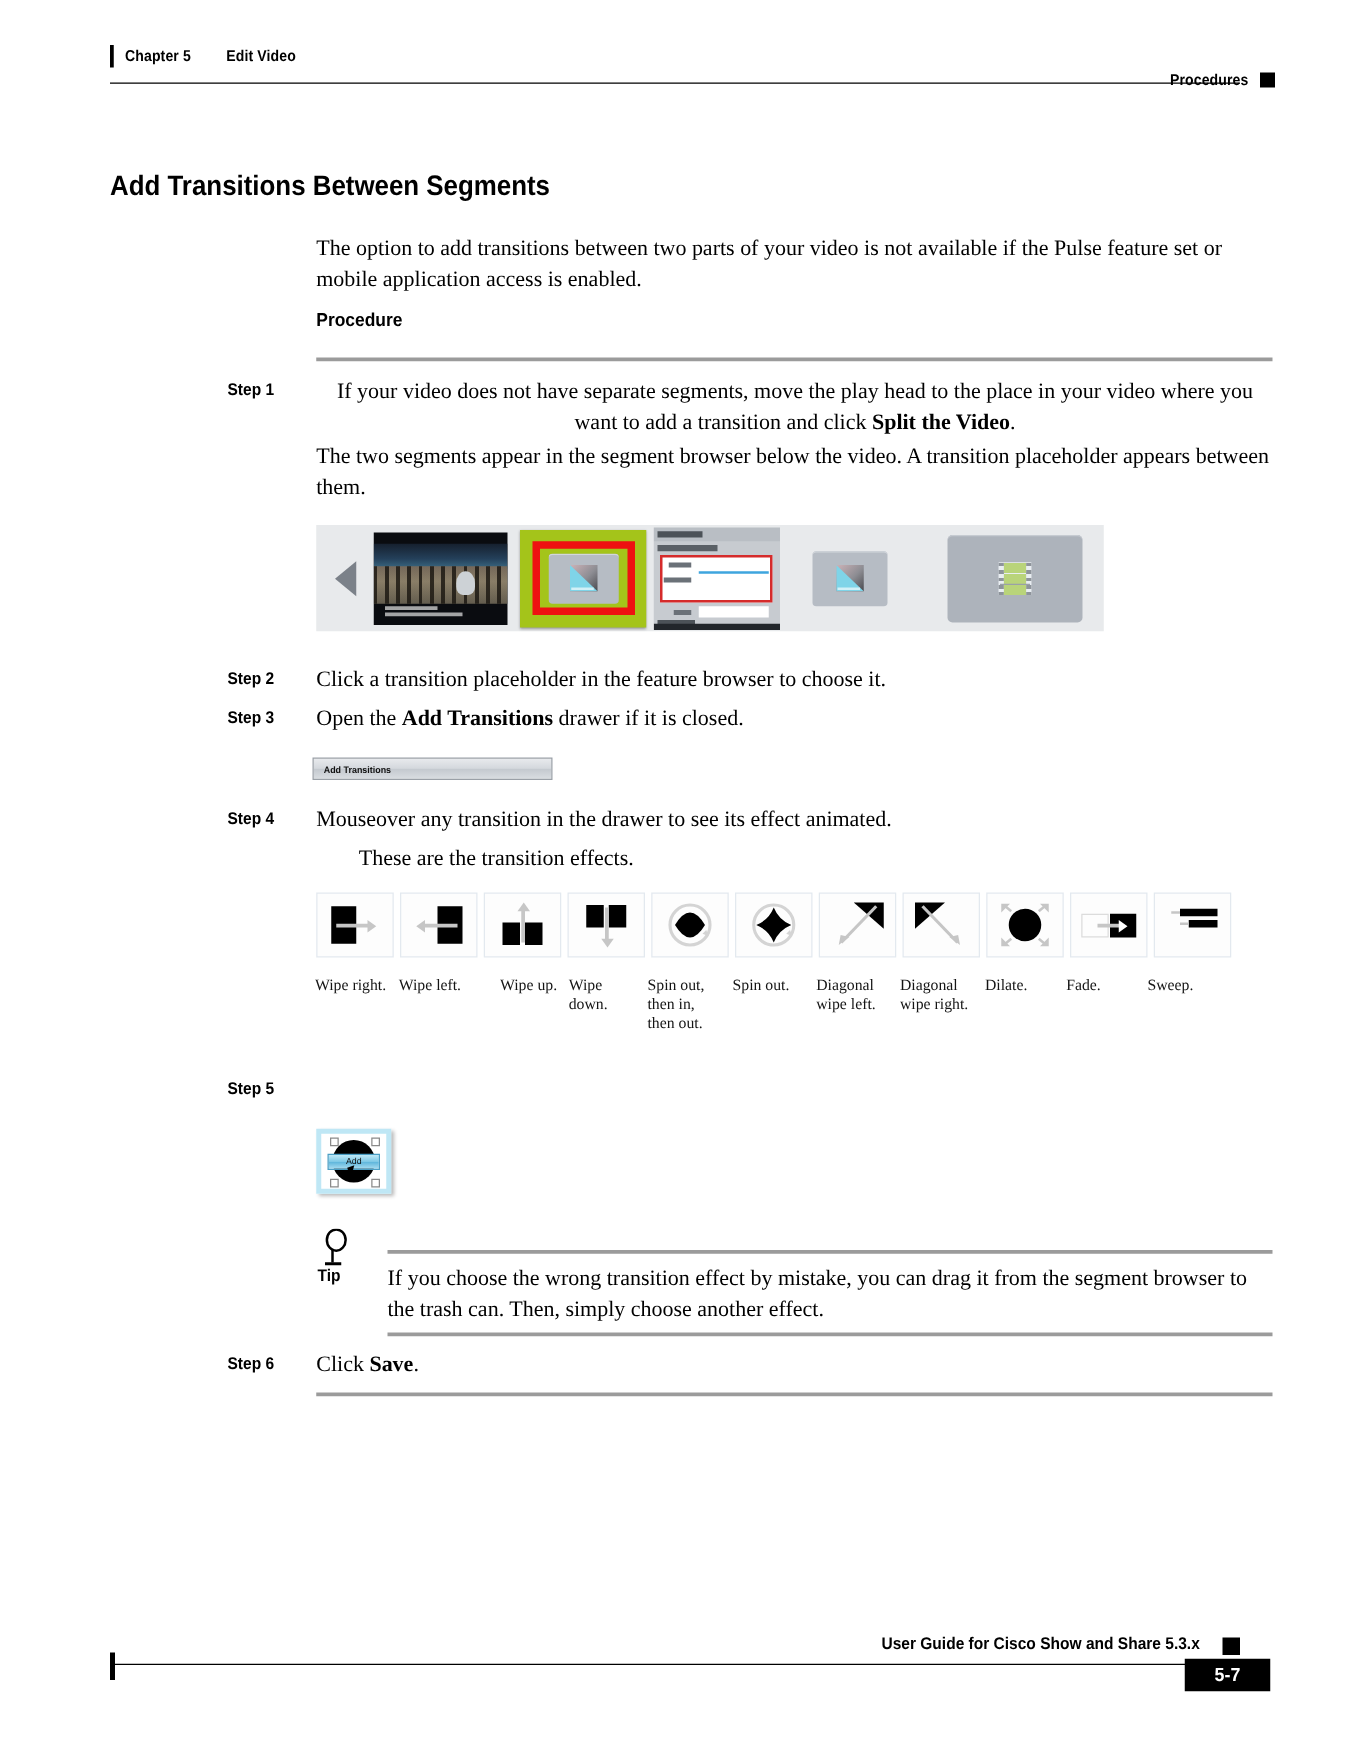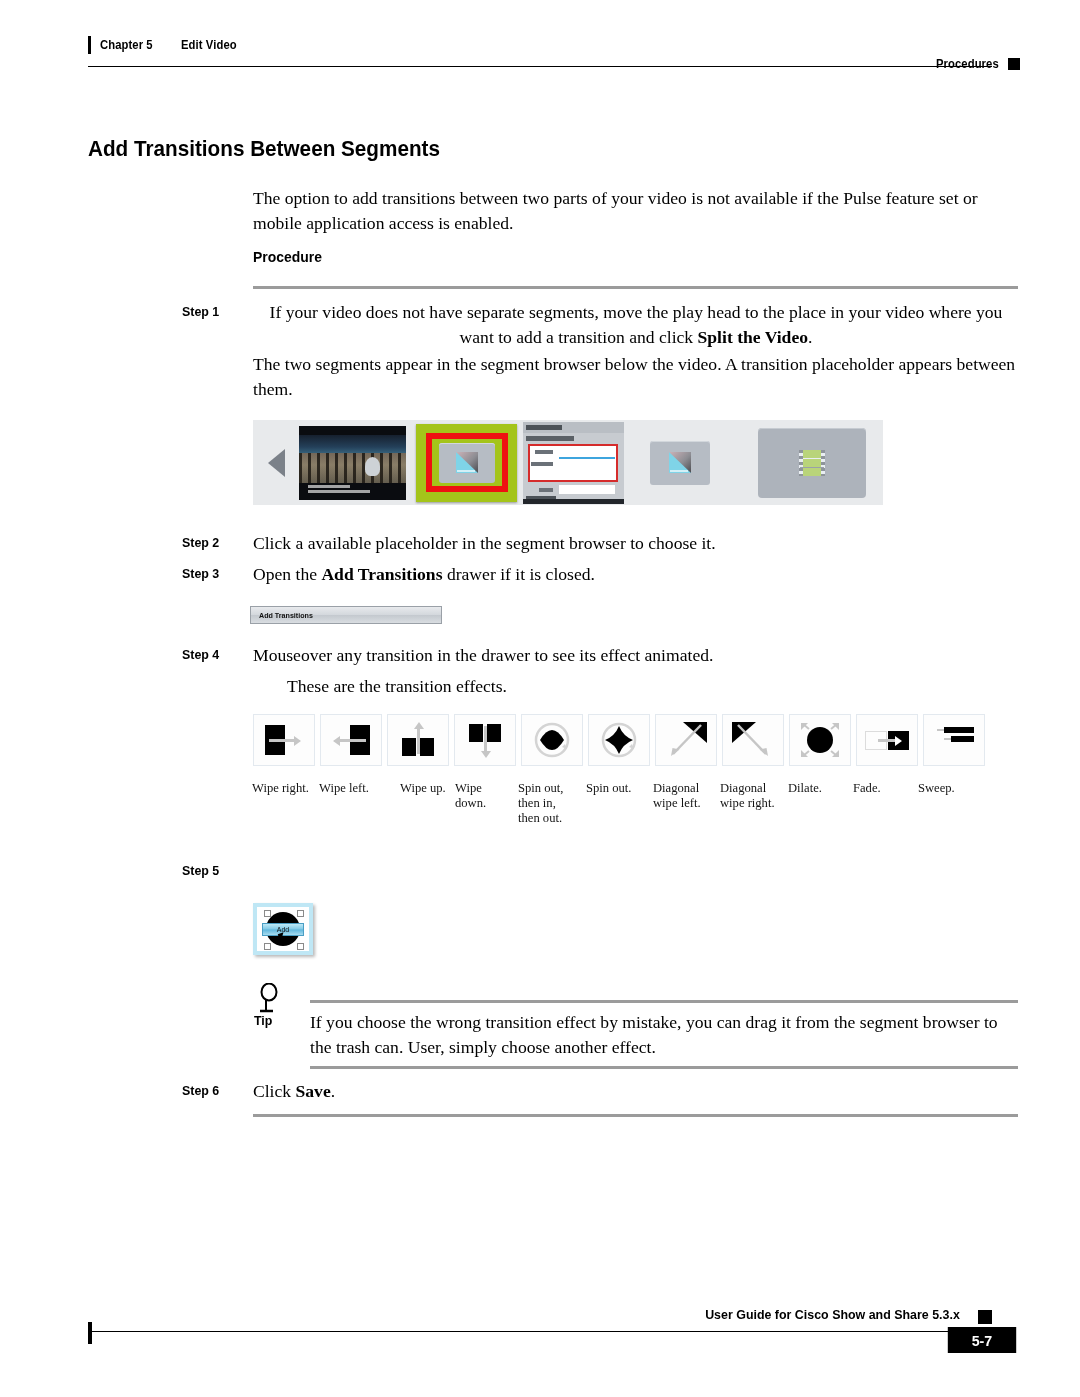--- a/index.html
+++ b/index.html
@@ -367,21 +367,21 @@
     <div class="thumb-film">
       <div class="film">
         <div class="strip"></div>
         <div class="perf pl"></div>
         <div class="perf pr"></div>
       </div>
     </div>
   </div>
 
   <div class="step-label" style="top:535px;">Step 2</div>
-  <div class="step-body" style="top:531px;">Click a available placeholder in the segment browser to choose it.</div>
+  <div class="step-body" style="top:531px;">Click a transition placeholder in the feature browser to choose it.</div>
 
   <div class="step-label" style="top:566px;">Step 3</div>
   <div class="step-body" style="top:562px;">
     <span>Open the </span><span class="b">Add Transitions</span><span> drawer if it is closed.</span>
   </div>
 
   <div class="drawer-btn">
     <span>Add Transitions</span>
   </div>
 
@@ -541,21 +541,21 @@
 
   <div class="tip-icon">
     <svg width="26" height="30" viewBox="0 0 26 30">
       <ellipse cx="13" cy="9" rx="7.5" ry="8.5" fill="none" stroke="#000" stroke-width="2"></ellipse>
       <line x1="10" y1="16" x2="10" y2="27" stroke="#000" stroke-width="2"></line>
       <line x1="4" y1="28" x2="17" y2="28" stroke="#000" stroke-width="2.5"></line>
     </svg>
   </div>
   <div class="rule" style="left:310px; top:1000px; width:708px;"></div>
   <div class="tip-label">Tip</div>
-  <div class="tip-body">If you choose the wrong transition effect by mistake, you can drag it from the segment browser to the trash can. User, simply choose another effect.</div>
+  <div class="tip-body">If you choose the wrong transition effect by mistake, you can drag it from the segment browser to the trash can. Then, simply choose another effect.</div>
   <div class="rule" style="left:310px; top:1066px; width:708px;"></div>
 
   <div class="step-label" style="top:1083px;">Step 6</div>
   <div class="step-body" style="top:1079px;">
     <span>Click </span><span class="b">Save</span><span>.</span>
   </div>
   <div class="rule" style="left:253px; top:1114px; width:765px;"></div>
 
   <div>
     <div class="ftr-mark"></div>

